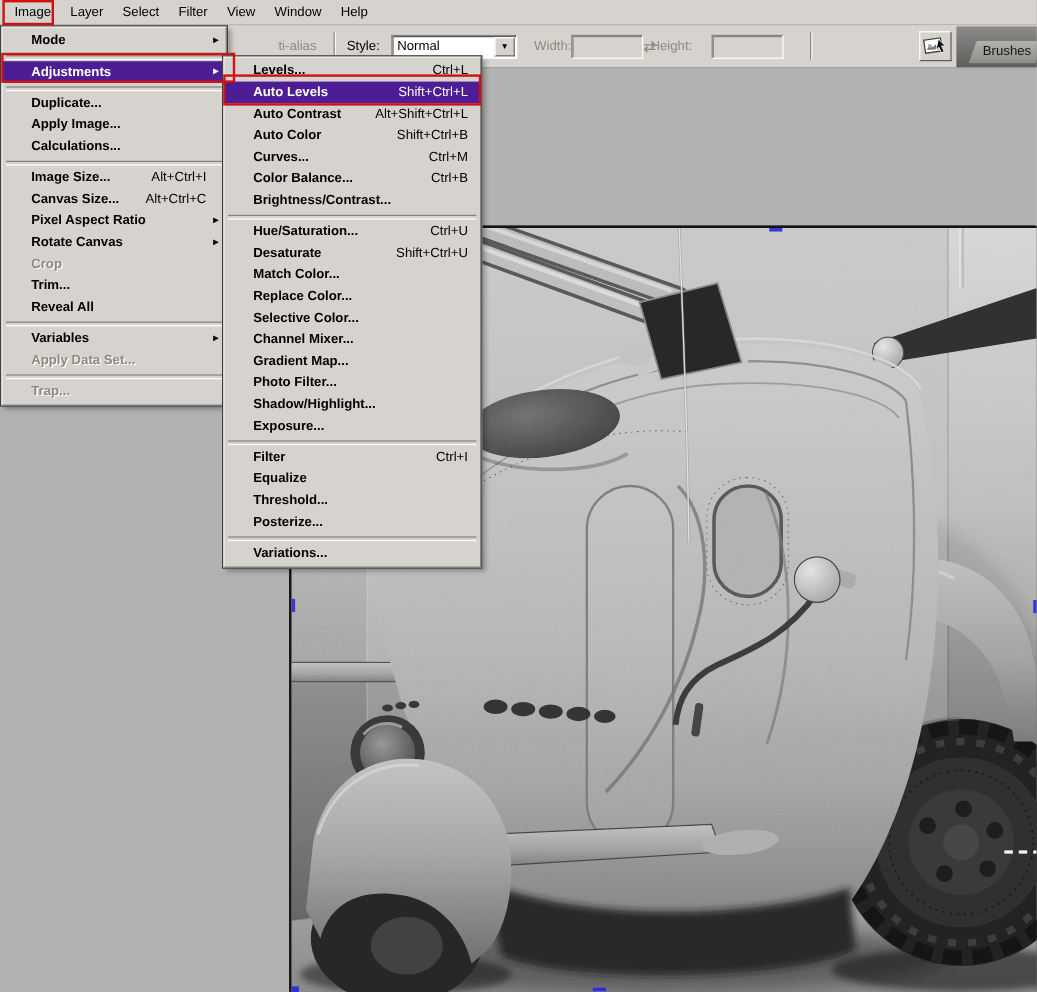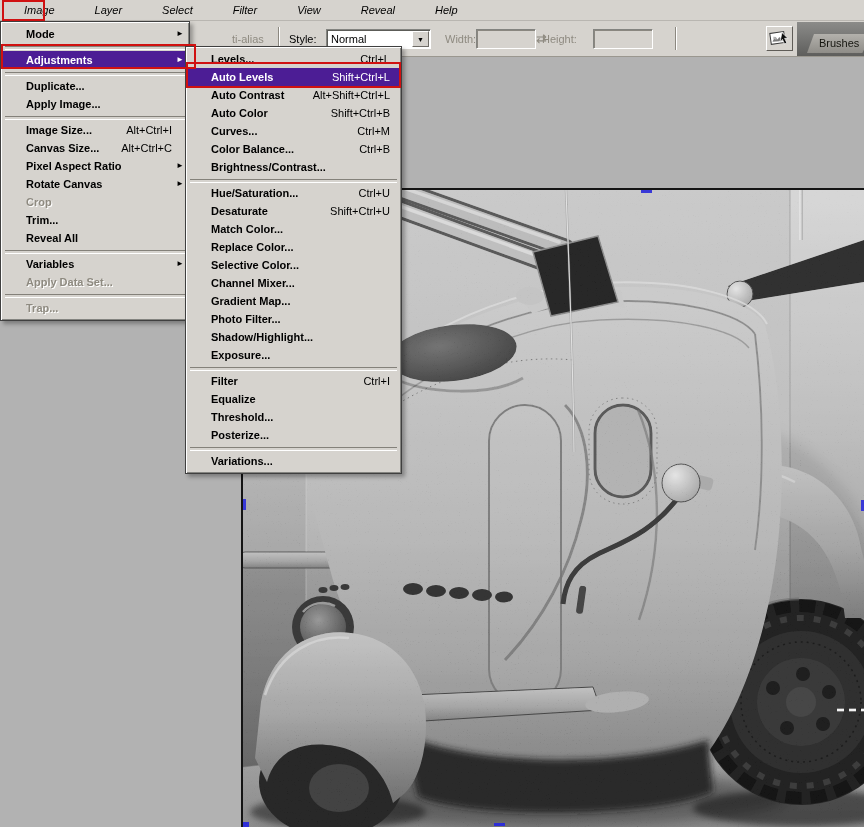--- a/index.html
+++ b/index.html
@@ -4,21 +4,21 @@
 <style>
   * { margin:0; padding:0; box-sizing:border-box; }
   html,body { width:864px; height:827px; overflow:hidden; }
   body { font-family:"Liberation Sans", sans-serif; background:#b2b2b2; position:relative; }
 
   .app { position:absolute; inset:0; background:#b2b2b2; }
 
   
   .menubar { position:absolute; left:0; top:0; width:864px; height:21px;
     background:#d6d3ce; border-bottom:1px solid #b9b6b1; display:flex; align-items:stretch; padding-left:4px; }
-  .mb-item { display:flex; align-items:center; padding:0 20px; font-size:11px; color:#000; cursor:default;font-style:italic; }
+  .mb-item { display:flex; align-items:center; padding:0 8px; font-size:11px; color:#000; cursor:default; }
 
   
   .optionsbar { position:absolute; left:0; top:21px; width:864px; height:36px;
     background:#d6d3ce; border-bottom:1px solid #9a978f;margin-left:42px; }
   .optionsbar .lbl { position:absolute; top:12px; font-size:11px; color:#000; }
   .optionsbar .dim { color:#8e8a80; }
   .vsep { position:absolute; top:6px; height:23px; width:2px;
     border-left:1px solid #8c8880; border-right:1px solid #ffffff; }
   .combo { position:absolute; left:284px; top:8px; width:105px; height:20px;
     background:#fff; border:1px solid; border-color:#848480 #fff #fff #848480;
@@ -81,21 +81,21 @@
       <div class="mb-item">
         <span class="mb-label">Select</span>
       </div>
       <div class="mb-item">
         <span class="mb-label">Filter</span>
       </div>
       <div class="mb-item">
         <span class="mb-label">View</span>
       </div>
       <div class="mb-item">
-        <span class="mb-label">Reveal</span>
+        <span class="mb-label">Window</span>
       </div>
       <div class="mb-item">
         <span class="mb-label">Help</span>
       </div>
     </div>
 
   <div class="optionsbar">
     <span class="lbl dim" style="left:190px">ti-alias</span>
     <div class="vsep" style="left:236px"></div>
     <span class="lbl" style="left:247px">Style:</span>
@@ -337,20 +337,25 @@
       <div class="mi">
     <span class="mi-label">Duplicate...</span>
     <span class="mi-shortcut"></span>
     <span class="mi-arrow"></span>
   </div>
       <div class="mi">
     <span class="mi-label">Apply Image...</span>
     <span class="mi-shortcut"></span>
     <span class="mi-arrow"></span>
   </div>
+      <div class="mi">
+    <span class="mi-label">Calculations...</span>
+    <span class="mi-shortcut"></span>
+    <span class="mi-arrow"></span>
+  </div>
       <div class="mi-sep"></div>
       <div class="mi">
     <span class="mi-label">Image Size...</span>
     <span class="mi-shortcut">Alt+Ctrl+I</span>
     <span class="mi-arrow"></span>
   </div>
       <div class="mi">
     <span class="mi-label">Canvas Size...</span>
     <span class="mi-shortcut">Alt+Ctrl+C</span>
     <span class="mi-arrow"></span>

